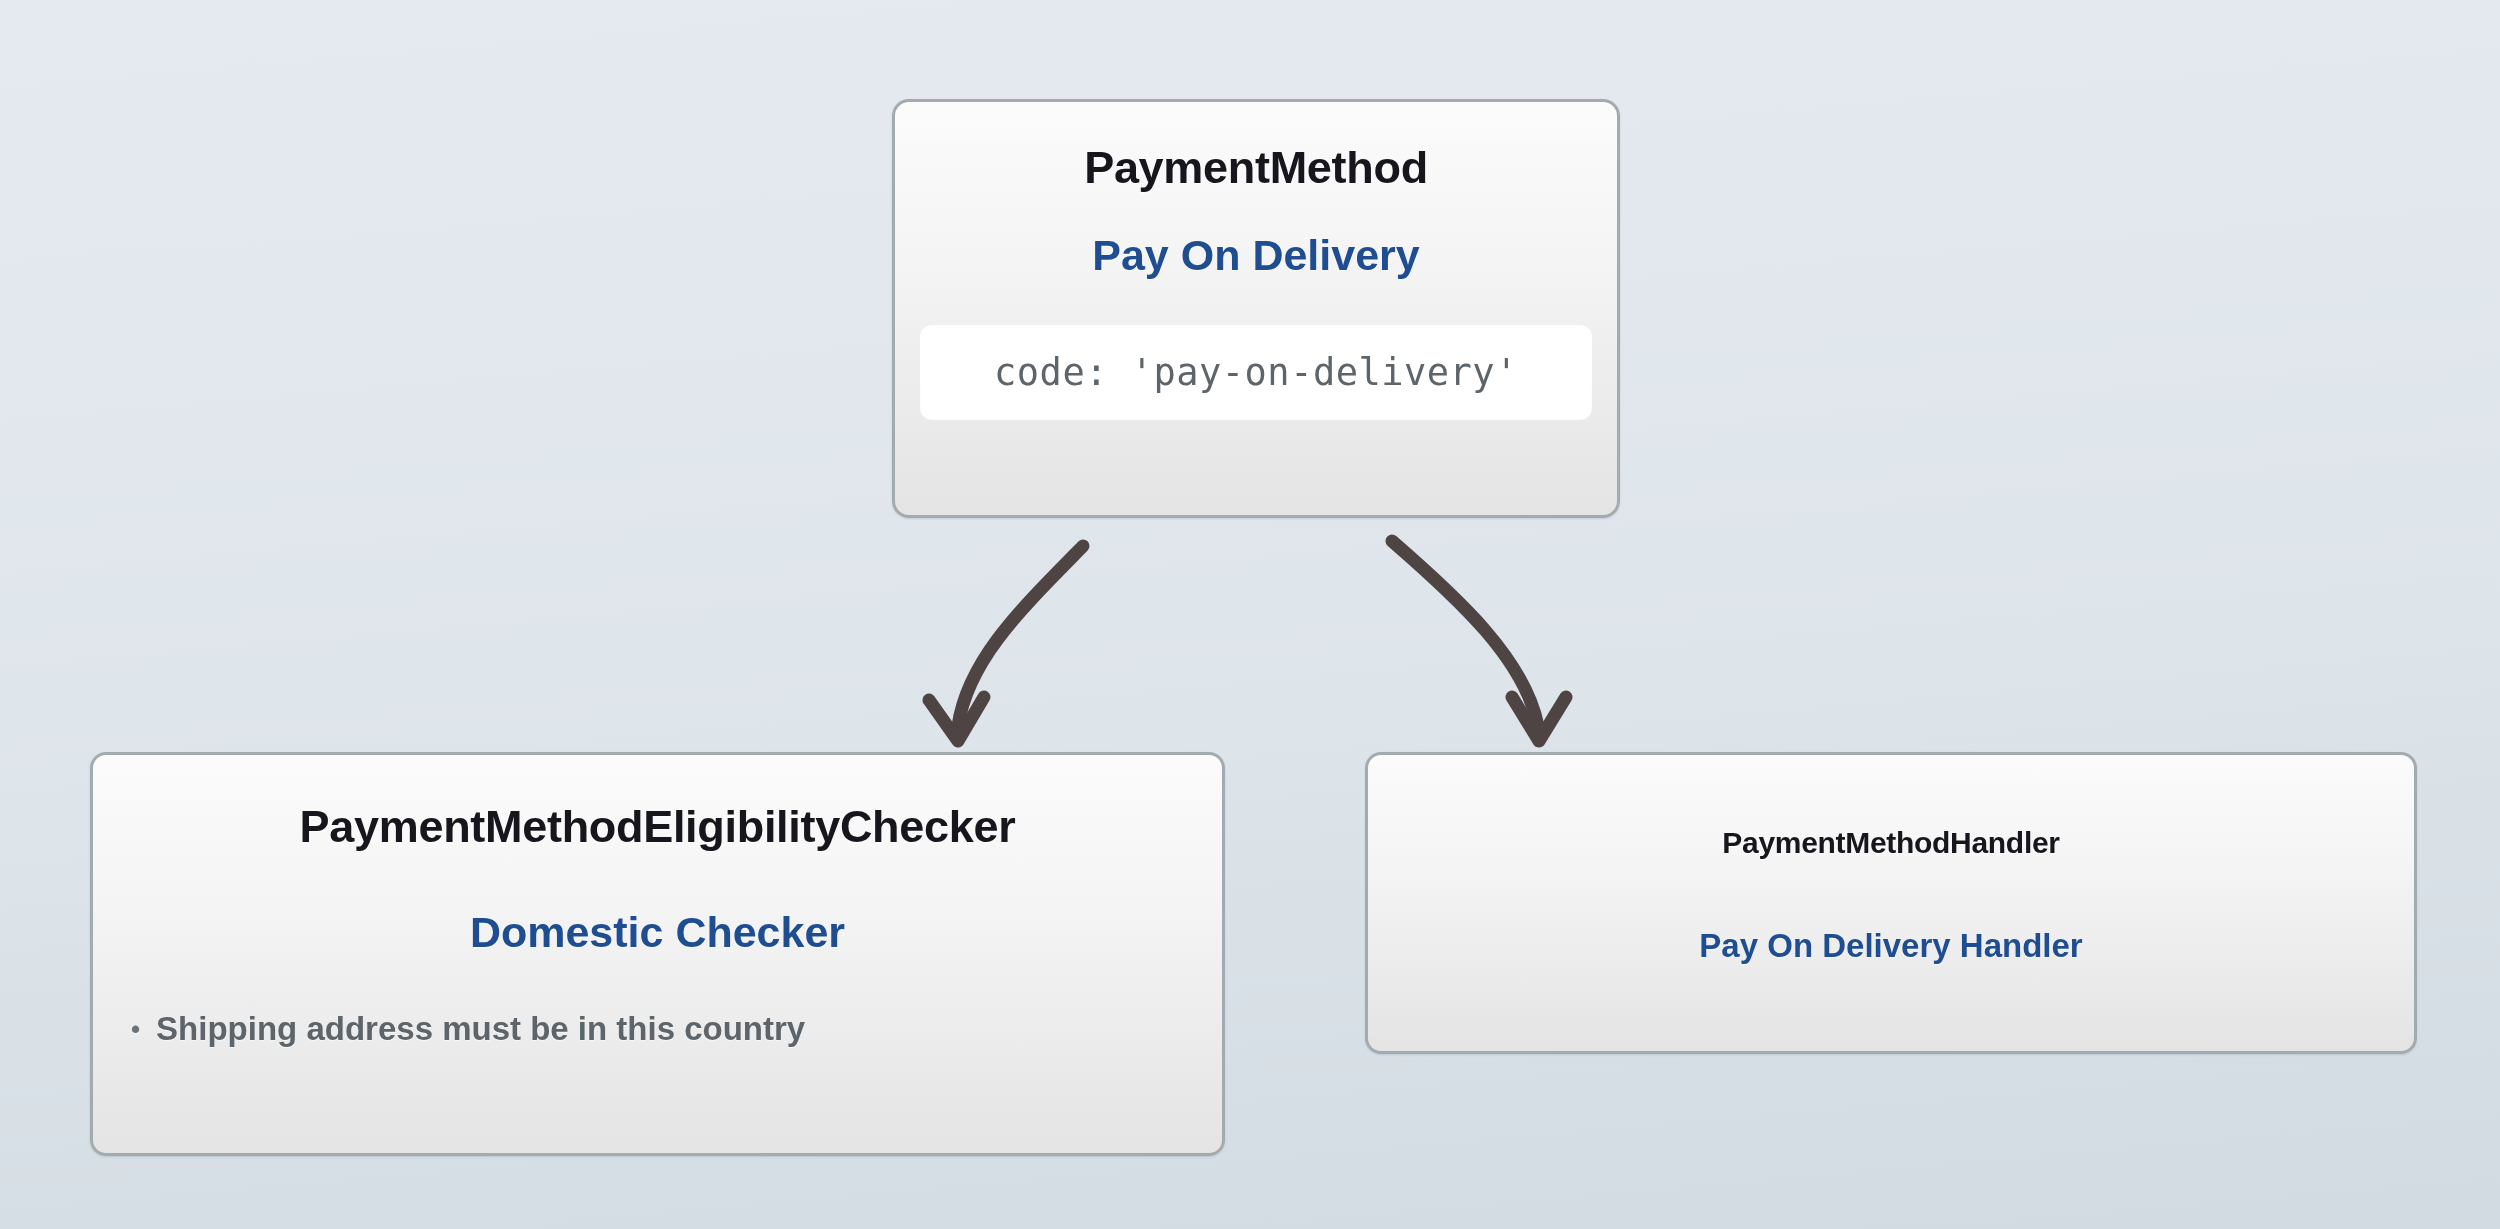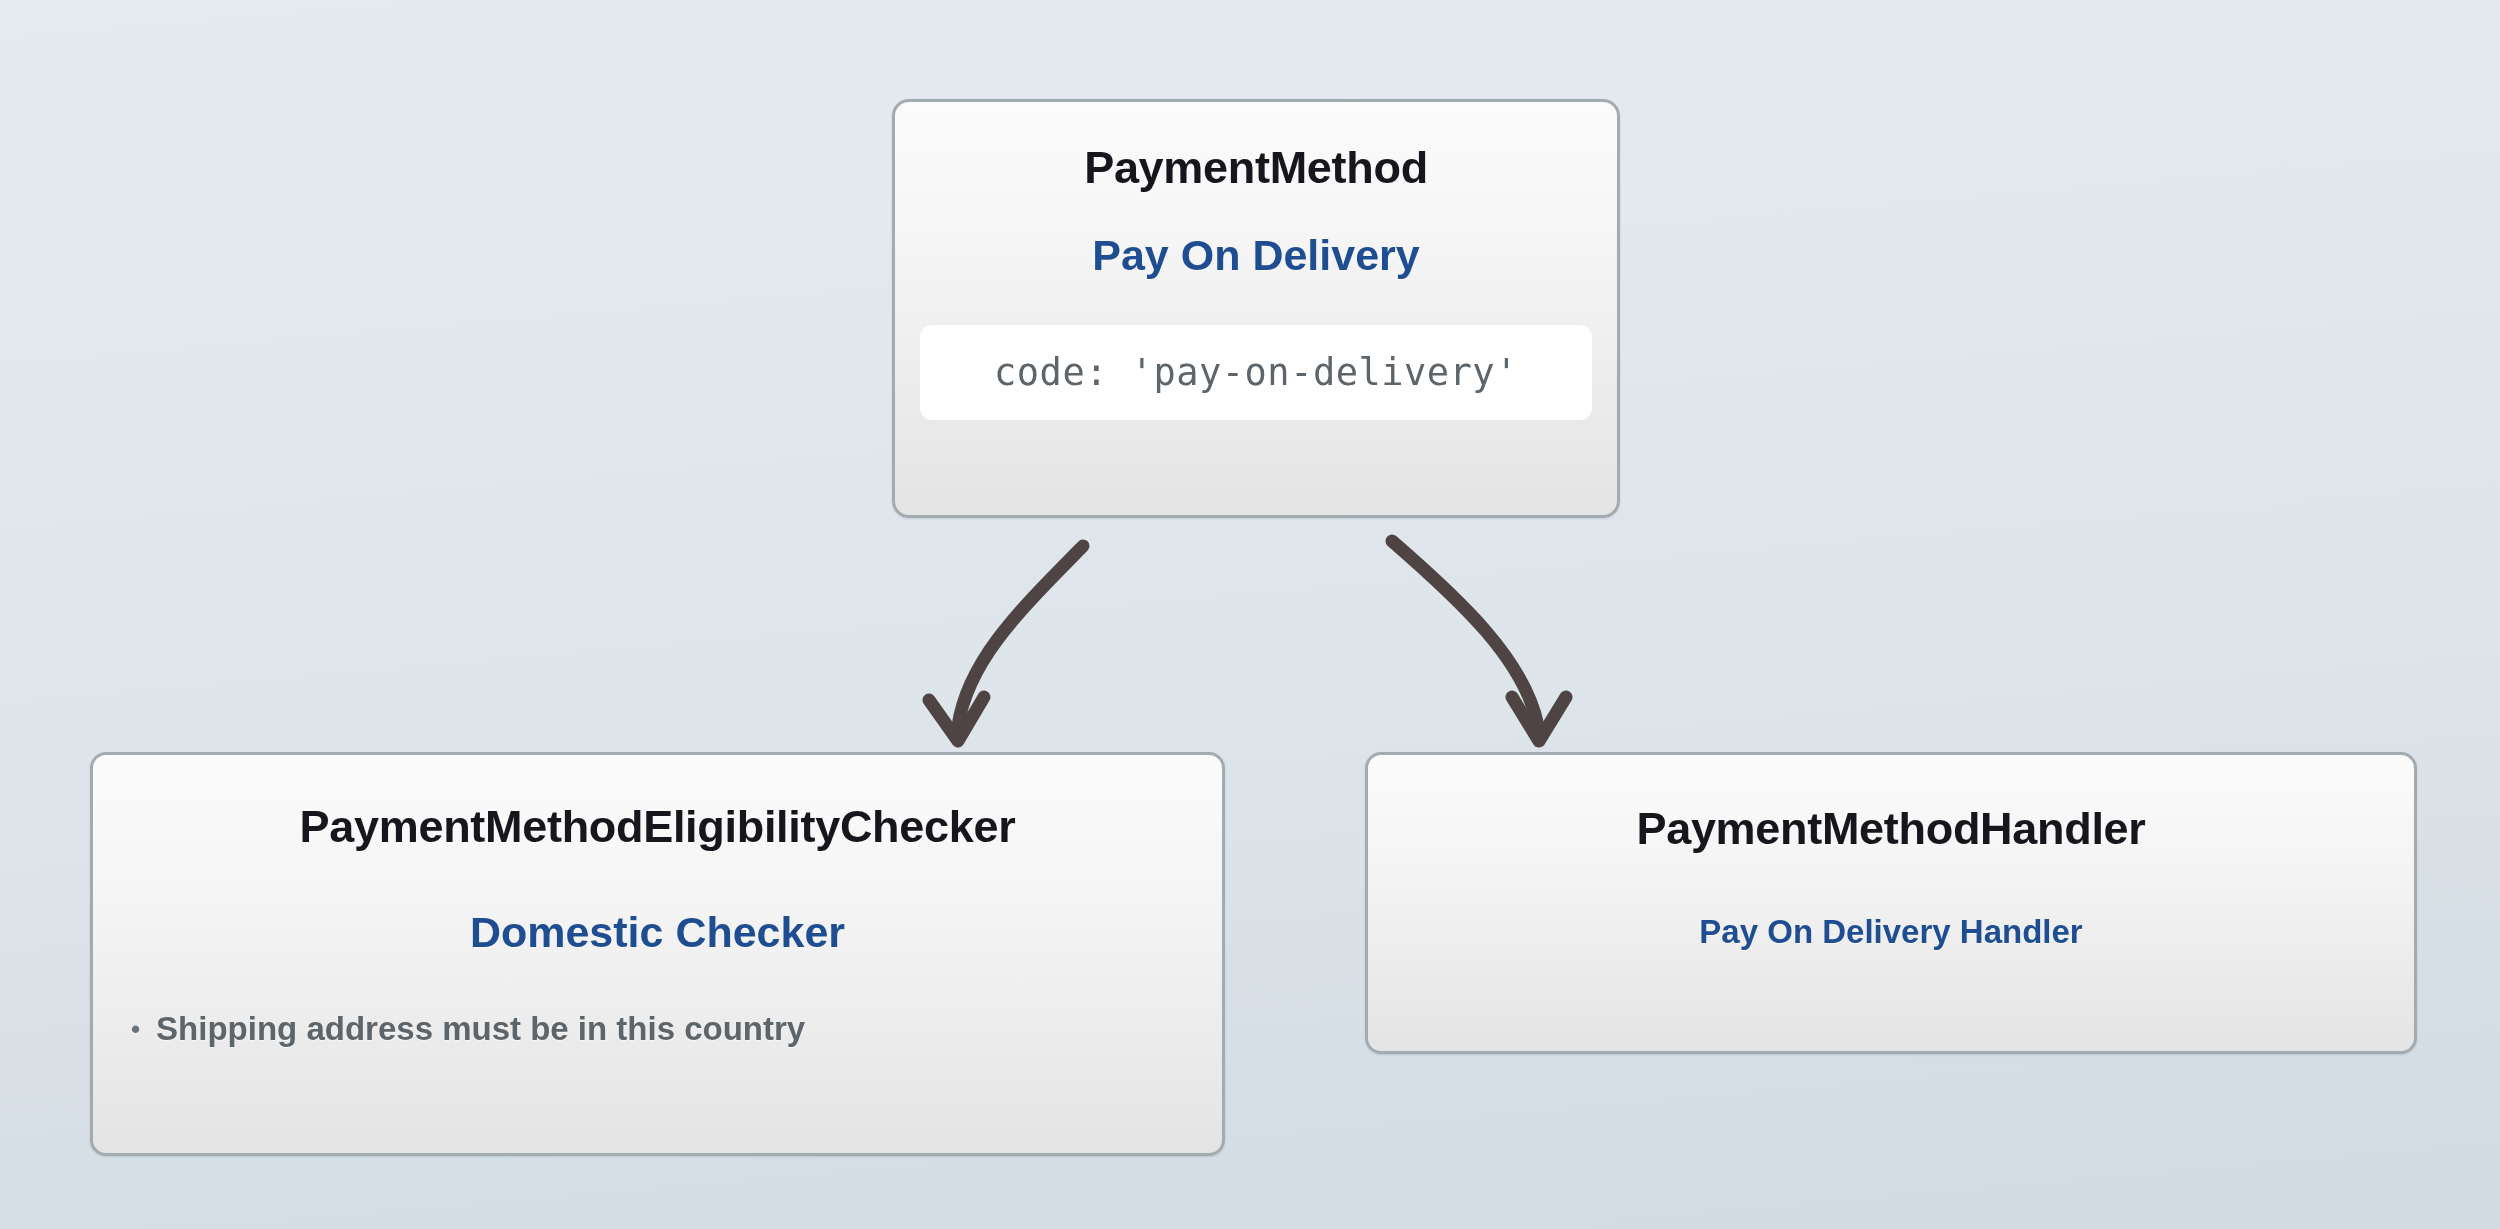--- a/index.html
+++ b/index.html
@@ -149,23 +149,23 @@
   }
 
   
   #node-payment-method-handler {
     left: 1365px;
     top: 752px;
     width: 1052px;
     height: 302px;
   }
   #node-payment-method-handler .node-title {
-    font-size: 45px;
+    font-size: 30px;
     line-height: 52px;
-    margin-top: 48px;
+    margin-top: 62px;
   }
   #node-payment-method-handler .node-subtitle {
     font-size: 33px;
     line-height: 50px;
     margin-top: 52px;
   }
 </style>
 </head>
 <body>
 

